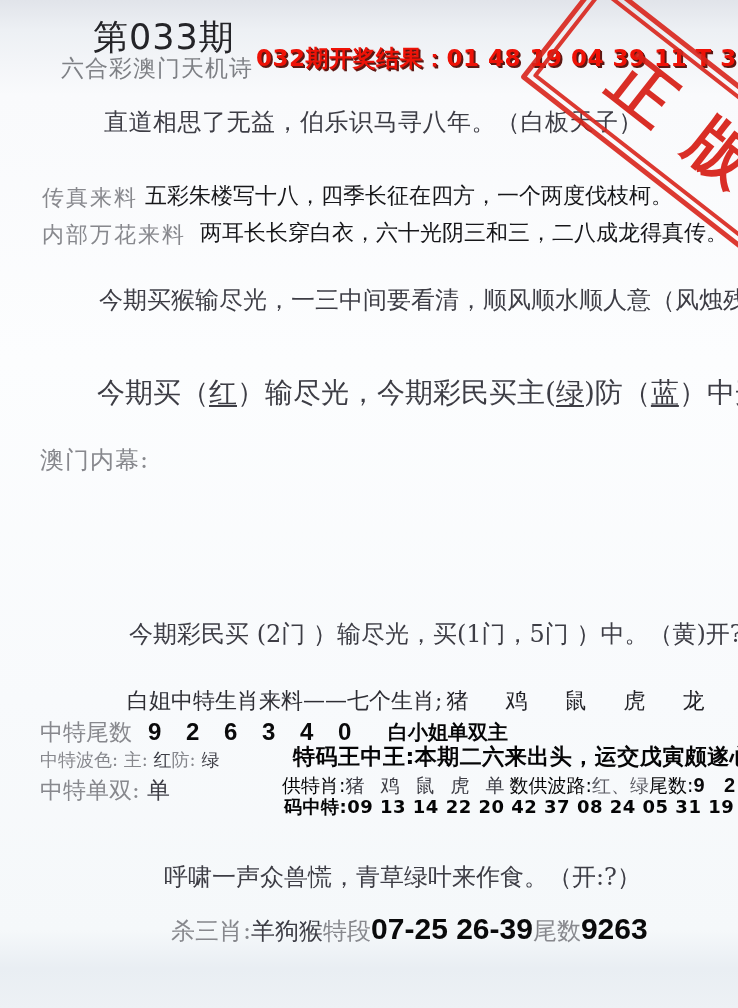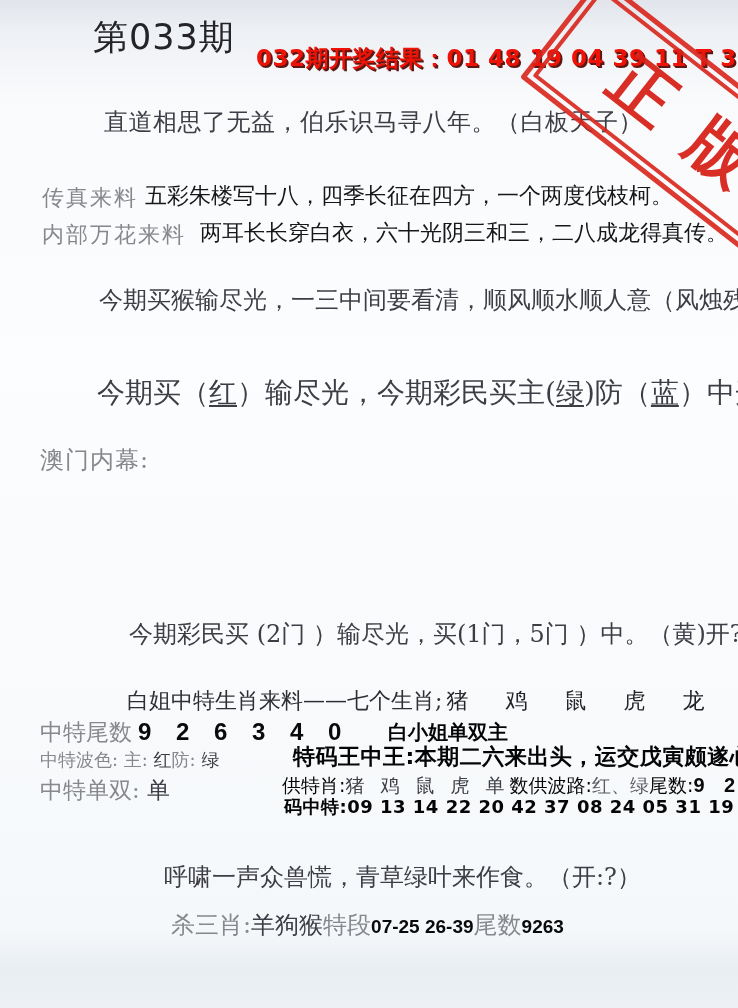--- a/index.html
+++ b/index.html
@@ -35,48 +35,49 @@
   .int-text{left:200px;top:220px;font-size:22px;}
   .tip-monkey{left:99px;top:286px;font-size:24px;}
   .tip-color{left:97px;top:376px;font-size:28px;}
   .macau{left:40px;top:446px;font-size:24px;letter-spacing:1px;}
   .tip-zodiac{left:110px;top:534px;font-size:24px;}
   .tip-door{left:129px;top:620px;font-size:24px;}
   .baijie{left:127px;top:688px;font-size:22px;color:#2e2e34;}
   .baijie .zo{letter-spacing:15px;margin-left:4px;color:#232328;}
 
   .l-row1{left:40px;top:718px;font-size:23px;}
-  .l-row1 .num{font-size:24px;letter-spacing:9px;margin-left:6px;}
+  .l-row1 .num{font-size:24px;letter-spacing:9px;margin-left:16px;}
   .l-row2{left:40px;top:749px;font-size:18px;}
   .l-row3{left:40px;top:777px;font-size:23px;}
 
   .r-head{left:283px;top:720px;width:330px;text-align:center;font-size:20px;font-weight:700;color:#050506;white-space:nowrap;}
   .r-king{left:293px;top:744px;font-size:22px;font-weight:700;color:#050506;letter-spacing:.5px;}
   .r-zod{left:282px;top:773px;font-size:19px;}
   .r-zod .kai{letter-spacing:5px;}
   .r-zod .num{font-size:20px;letter-spacing:7px;}
   .r-codes{left:284px;top:796px;font-size:18px;font-weight:700;color:#050506;letter-spacing:.5px;}
 
   .poem-bottom{left:164px;top:863px;font-size:24px;}
   .kill{left:171px;top:911px;font-size:24px;}
-  .kill .num{font-size:19px;}
+  .kill .num{font-size:30px;}
 </style>
 </head>
 <body>
 
 <div class="page">
 
   <div class="stamp">
     <div class="stamp-inner">
       <span>正</span>
       <span>版</span>
     </div>
   </div>
 
   <div class="ln issue">第033期</div>
+  <div class="ln subtitle">六合彩澳门天机诗</div>
   <div class="ln result">032期开奖结果：01 48 19 04 39 11 T 37</div>
 
   <div class="ln poem-top kai">直道相思了无益，伯乐识马寻八年。（白板天子）</div>
 
   <div class="ln fax-label gray">传真来料</div>
   <div class="ln int-label gray">内部万花来料</div>
 
   <div class="ln fax-text hei">五彩朱楼写十八，四季长征在四方，一个两度伐枝柯。</div>
   <div class="ln int-text hei">两耳长长穿白衣，六十光阴三和三，二八成龙得真传。</div>
 

